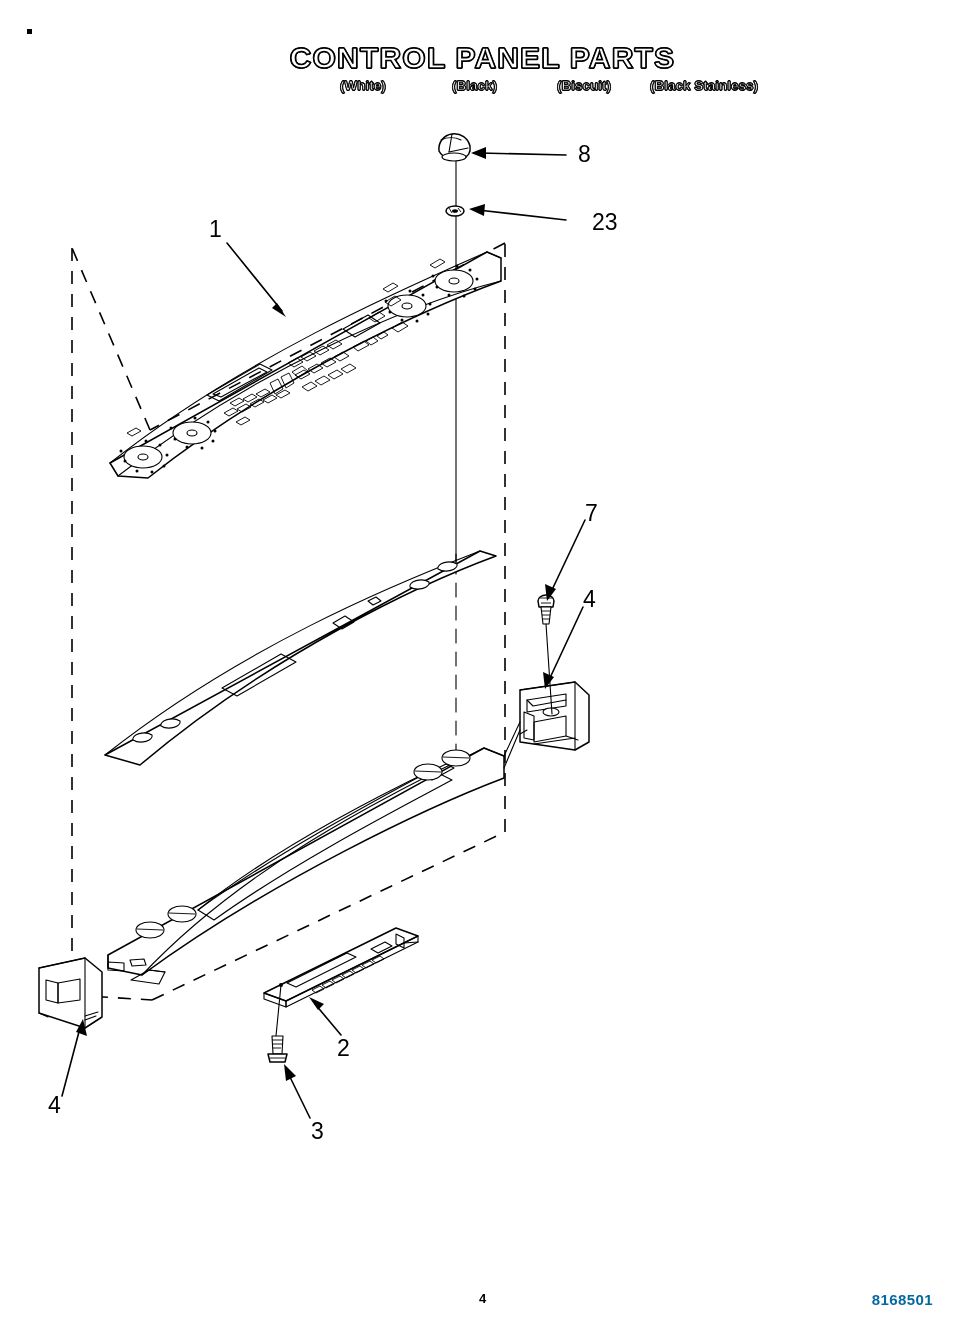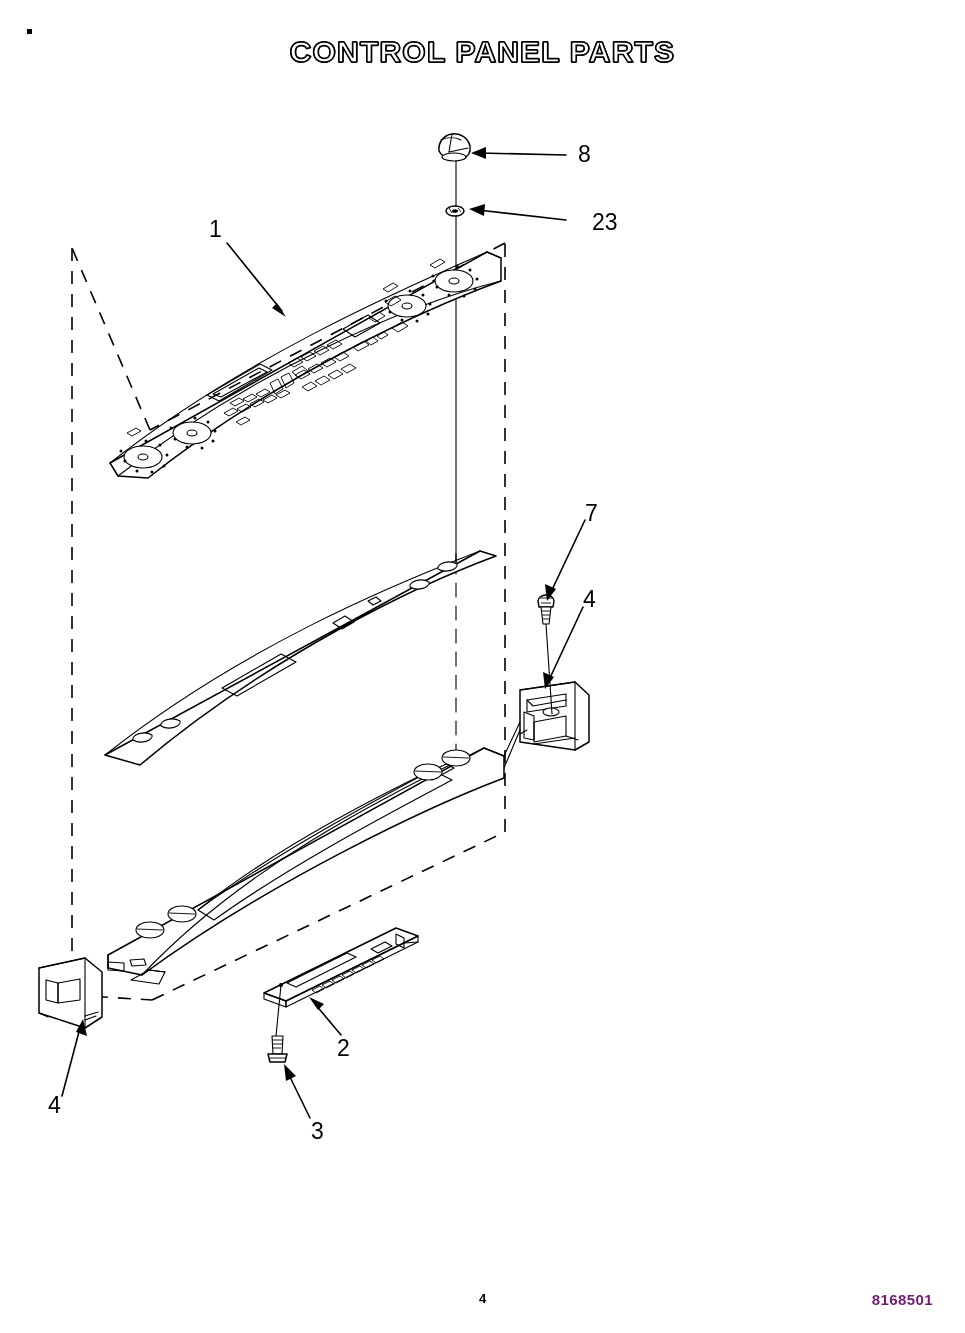--- a/index.html
+++ b/index.html
@@ -46,21 +46,21 @@
   .doc-title {
     font-family: "Liberation Sans", sans-serif;
     font-size: 30px;
     font-weight: 700;
     letter-spacing: 1.2px;
     line-height: 32px;
     color: #ffffff;
     -webkit-text-stroke: 1.4px #000000;
     text-shadow:
       1px 0 0 #000, -1px 0 0 #000, 0 1px 0 #000, 0 -1px 0 #000;
-    margin: 10px 0 4px 0;
+    margin: 16px 0 4px 0;
     text-align: center;
   }
 
   .models-line {
     font-size: 14.5px;
     font-weight: 700;
     letter-spacing: 0.15px;
     line-height: 17px;
     color: #ffffff;
     -webkit-text-stroke: 0.9px #000000;
@@ -162,32 +162,38 @@
     font-weight: 700;
     color: #000;
   }
   .footer-doc {
     position: absolute;
     right: 32px;
     top: 1291px;
     font-size: 15px;
     font-weight: 700;
     letter-spacing: 0.4px;
-    color: #701a75;
+    color: #0369a1;
   }
 </style>
 </head>
 <body>
 
 <div id="sheet">
 
   <div class="reg-dot"></div>
 
   <div class="header">
     <div class="doc-title">CONTROL PANEL PARTS</div>
+    <div class="finish-row">
+      <span class="finish f0">(White)</span>
+      <span class="finish f1">(Black)</span>
+      <span class="finish f2">(Biscuit)</span>
+      <span class="finish f3">(Black Stainless)</span>
+    </div>
   </div>
 
   <svg id="drawing" viewBox="0 0 965 1333">
 
     <g>
       <path class="dash" d="M72 248 L72 995"></path>
       <path class="dash" d="M72 995 L152 1000"></path>
       <path class="dash" d="M152 1000 L505 832"></path>
       <path class="dash" d="M505 832 L505 243"></path>
       <path class="dash" d="M505 243 L150 430"></path>

